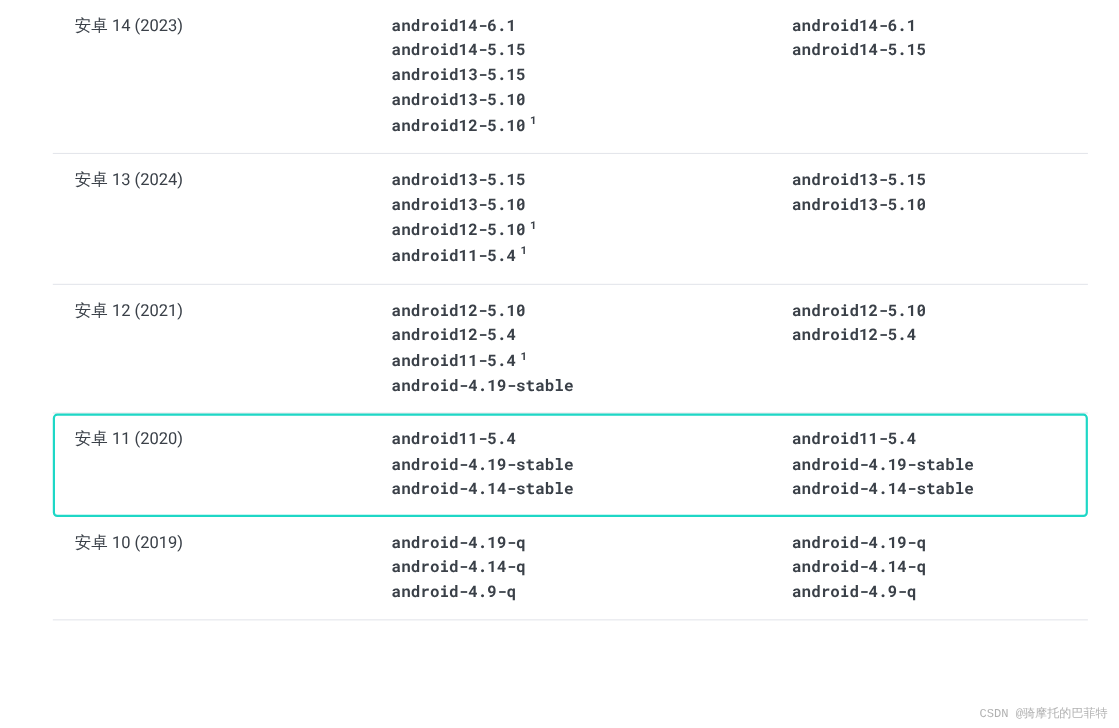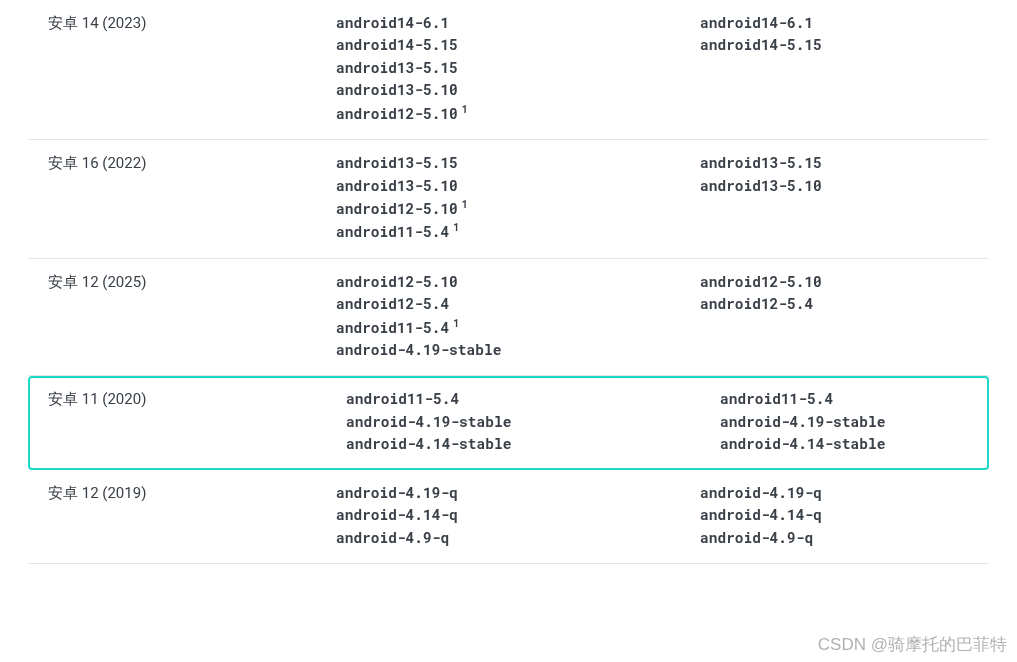--- a/index.html
+++ b/index.html
@@ -6,31 +6,31 @@
     body {
       font-family: -apple-system, BlinkMacSystemFont, "Segoe UI", Roboto, sans-serif;
       background: #fff;
       width: 1017px;
       height: 662px;
       overflow: hidden;
       position: relative;
     }
     .table-wrapper {
       padding: 0 28px;
+      margin-left: 20px;
     }
     .row {
       display: flex;
       border-bottom: 1px solid #e4e6eb;
       padding: 12px 20px 14px 20px;
     }
     .row.highlighted {
       border: 2px solid #1ed7c6;
       border-radius: 4px;
       padding: 10px 18px 12px 18px;
-      gap: 10px;
     }
     .col1 {
       width: 288px;
       flex-shrink: 0;
       font-size: 15px;
       color: #3a4048;
       font-weight: 400;
       padding-top: 2px;
     }
     .col2 {
@@ -53,23 +53,23 @@
     .sup {
       font-size: 10px;
       vertical-align: super;
       margin-left: 4px;
       color: #3a4048;
     }
     .watermark {
       position: absolute;
       bottom: 6px;
       right: 10px;
-      font-size: 17px;
+      font-size: 11px;
       color: rgba(80,80,80,0.45);
-      font-family: Liberation Sans, sans-serif;
+      font-family: Liberation Mono, monospace;
     }
   </style>
 </head>
 <body>
 
 <div class="table-wrapper" id="table-root">
     <div class="row">
       <div class="col1">安卓 14 (2023)</div>
       <div class="col2 mono-list">
         <span class="mono-item"><span>android14-6.1</span></span>
@@ -77,34 +77,34 @@
         <span class="mono-item"><span>android13-5.15</span></span>
         <span class="mono-item"><span>android13-5.10</span></span>
         <span class="mono-item"><span>android12-5.10</span><span class="sup">1</span></span>
       </div>
       <div class="col3 mono-list">
         <span class="mono-item"><span>android14-6.1</span></span>
         <span class="mono-item"><span>android14-5.15</span></span>
       </div>
     </div>
     <div class="row">
-      <div class="col1">安卓 16 (2022)</div>
+      <div class="col1">安卓 13 (2024)</div>
       <div class="col2 mono-list">
         <span class="mono-item"><span>android13-5.15</span></span>
         <span class="mono-item"><span>android13-5.10</span></span>
         <span class="mono-item"><span>android12-5.10</span><span class="sup">1</span></span>
         <span class="mono-item"><span>android11-5.4</span><span class="sup">1</span></span>
       </div>
       <div class="col3 mono-list">
         <span class="mono-item"><span>android13-5.15</span></span>
         <span class="mono-item"><span>android13-5.10</span></span>
       </div>
     </div>
     <div class="row">
-      <div class="col1">安卓 12 (2025)</div>
+      <div class="col1">安卓 12 (2021)</div>
       <div class="col2 mono-list">
         <span class="mono-item"><span>android12-5.10</span></span>
         <span class="mono-item"><span>android12-5.4</span></span>
         <span class="mono-item"><span>android11-5.4</span><span class="sup">1</span></span>
         <span class="mono-item"><span>android-4.19-stable</span></span>
       </div>
       <div class="col3 mono-list">
         <span class="mono-item"><span>android12-5.10</span></span>
         <span class="mono-item"><span>android12-5.4</span></span>
       </div>
@@ -116,21 +116,21 @@
         <span class="mono-item"><span>android-4.19-stable</span></span>
         <span class="mono-item"><span>android-4.14-stable</span></span>
       </div>
       <div class="col3 mono-list">
         <span class="mono-item"><span>android11-5.4</span></span>
         <span class="mono-item"><span>android-4.19-stable</span></span>
         <span class="mono-item"><span>android-4.14-stable</span></span>
       </div>
     </div>
     <div class="row">
-      <div class="col1">安卓 12 (2019)</div>
+      <div class="col1">安卓 10 (2019)</div>
       <div class="col2 mono-list">
         <span class="mono-item"><span>android-4.19-q</span></span>
         <span class="mono-item"><span>android-4.14-q</span></span>
         <span class="mono-item"><span>android-4.9-q</span></span>
       </div>
       <div class="col3 mono-list">
         <span class="mono-item"><span>android-4.19-q</span></span>
         <span class="mono-item"><span>android-4.14-q</span></span>
         <span class="mono-item"><span>android-4.9-q</span></span>
       </div>

